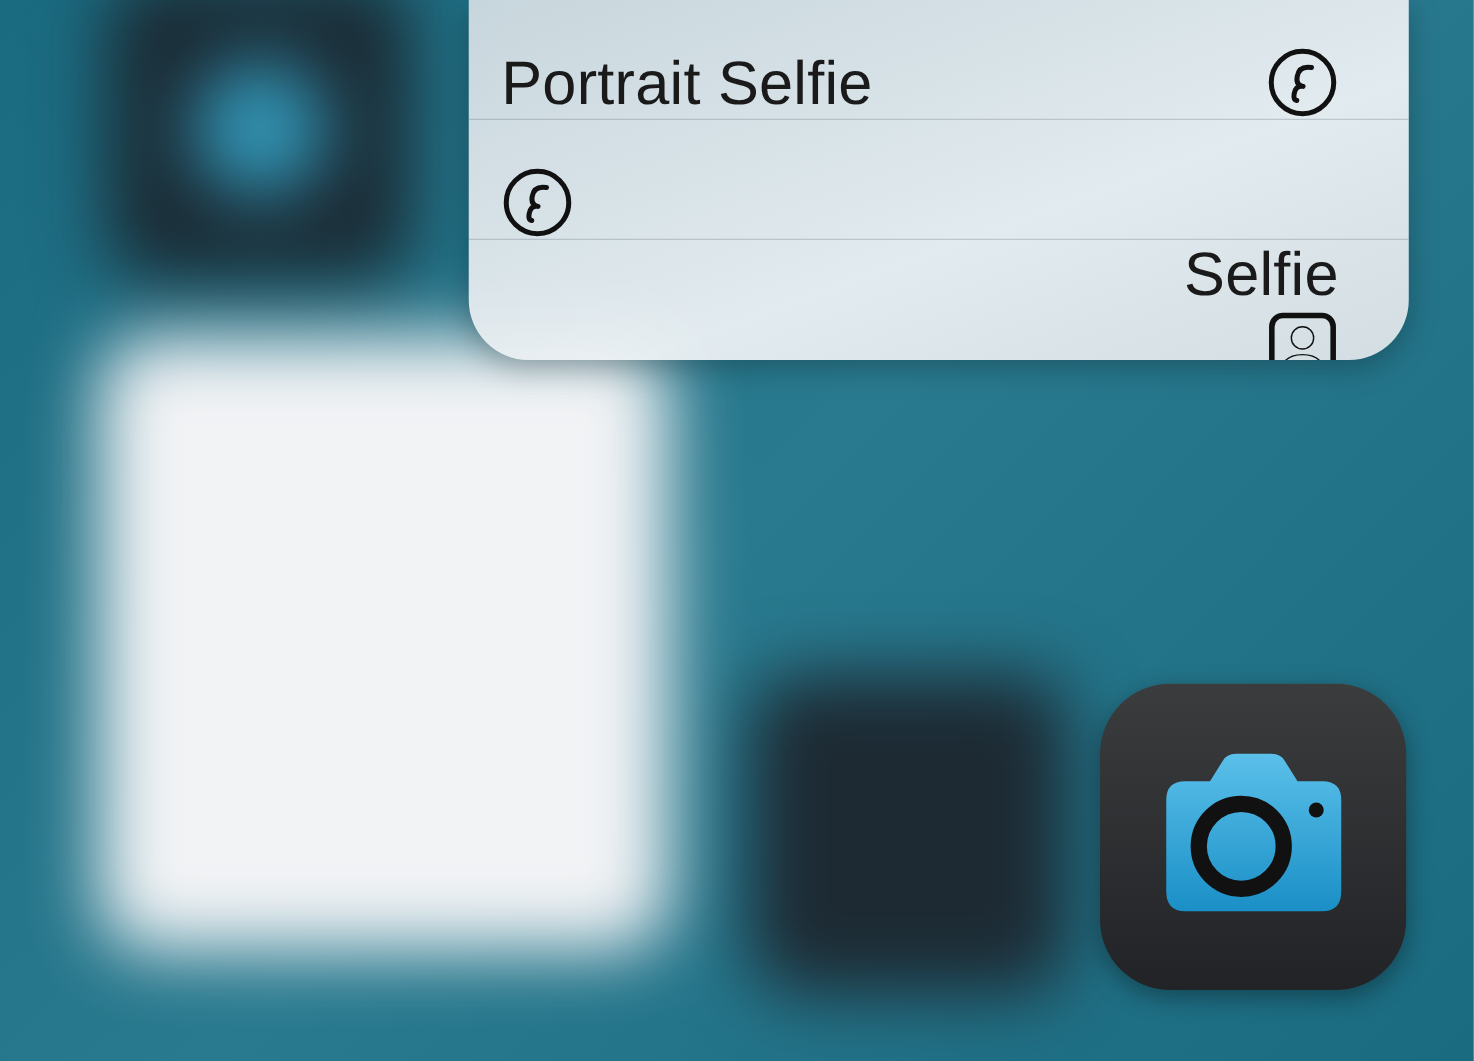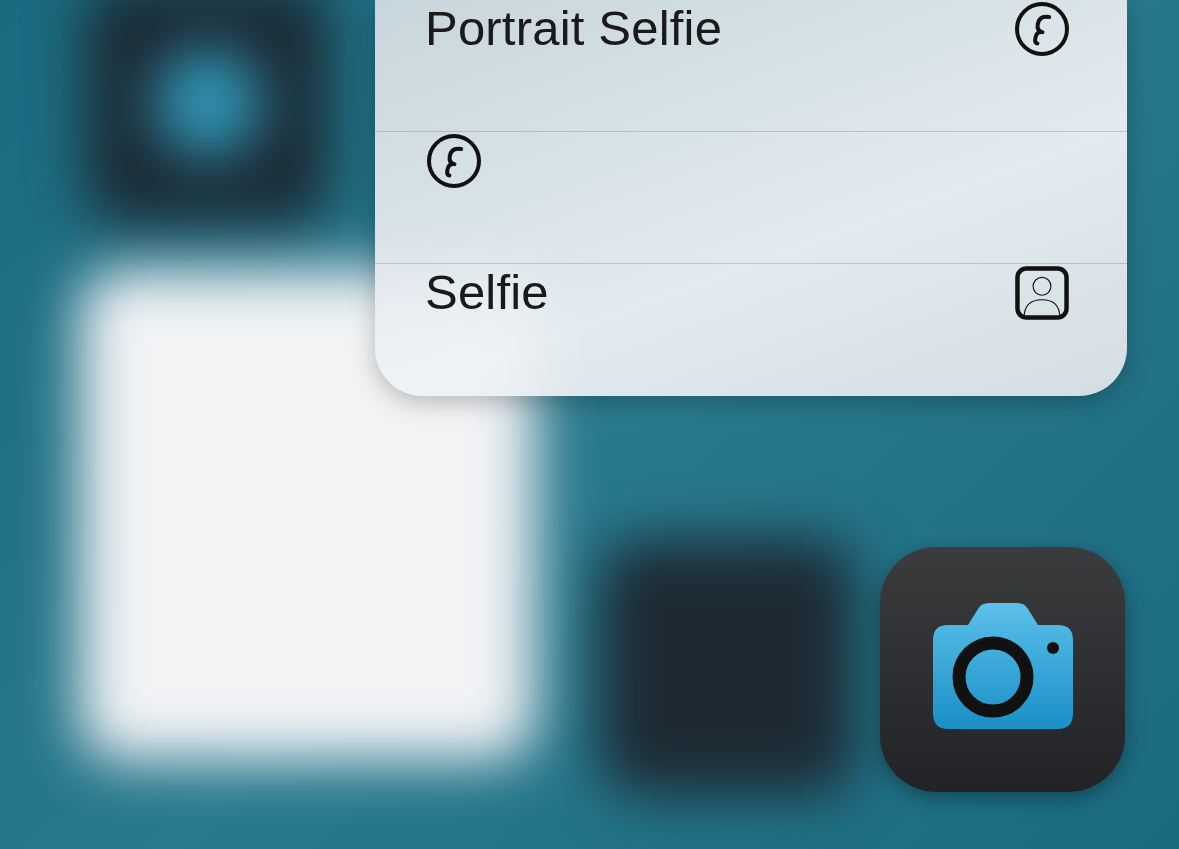--- a/index.html
+++ b/index.html
@@ -48,28 +48,28 @@
     border-bottom-left-radius: 48px;
     border-bottom-right-radius: 48px;
     background: linear-gradient(160deg, rgba(210,220,226,0.94) 0%, rgba(238,242,245,0.94) 60%, rgba(222,228,232,0.94) 100%);
     backdrop-filter: blur(10px);
     box-shadow: 0 6px 24px rgba(0,0,0,0.25);
     overflow: hidden;
     z-index: 2;
   }
   .menu-item {
     display: flex;
-    align-items: flex-start;
+    align-items: flex-end;
     justify-content: space-between;
-    height: 132px;
-    padding: 0 56px 0 50px;
+    height: 96px;
+    padding: 0 56px 0 26px;
     border-bottom: 1px solid rgba(120,130,140,0.35);
     cursor: pointer;
   }
-  .menu-item:last-child { border-bottom: none; }
+  .menu-item:last-child { border-bottom: none; flex-direction: column; }
   .menu-item .label {
     font-size: 49px;
     font-weight: 400;
     color: #1a1a1a;
     letter-spacing: 0.2px;
   }
   .menu-item .icon {
     width: 58px;
     height: 58px;
     display: flex;

